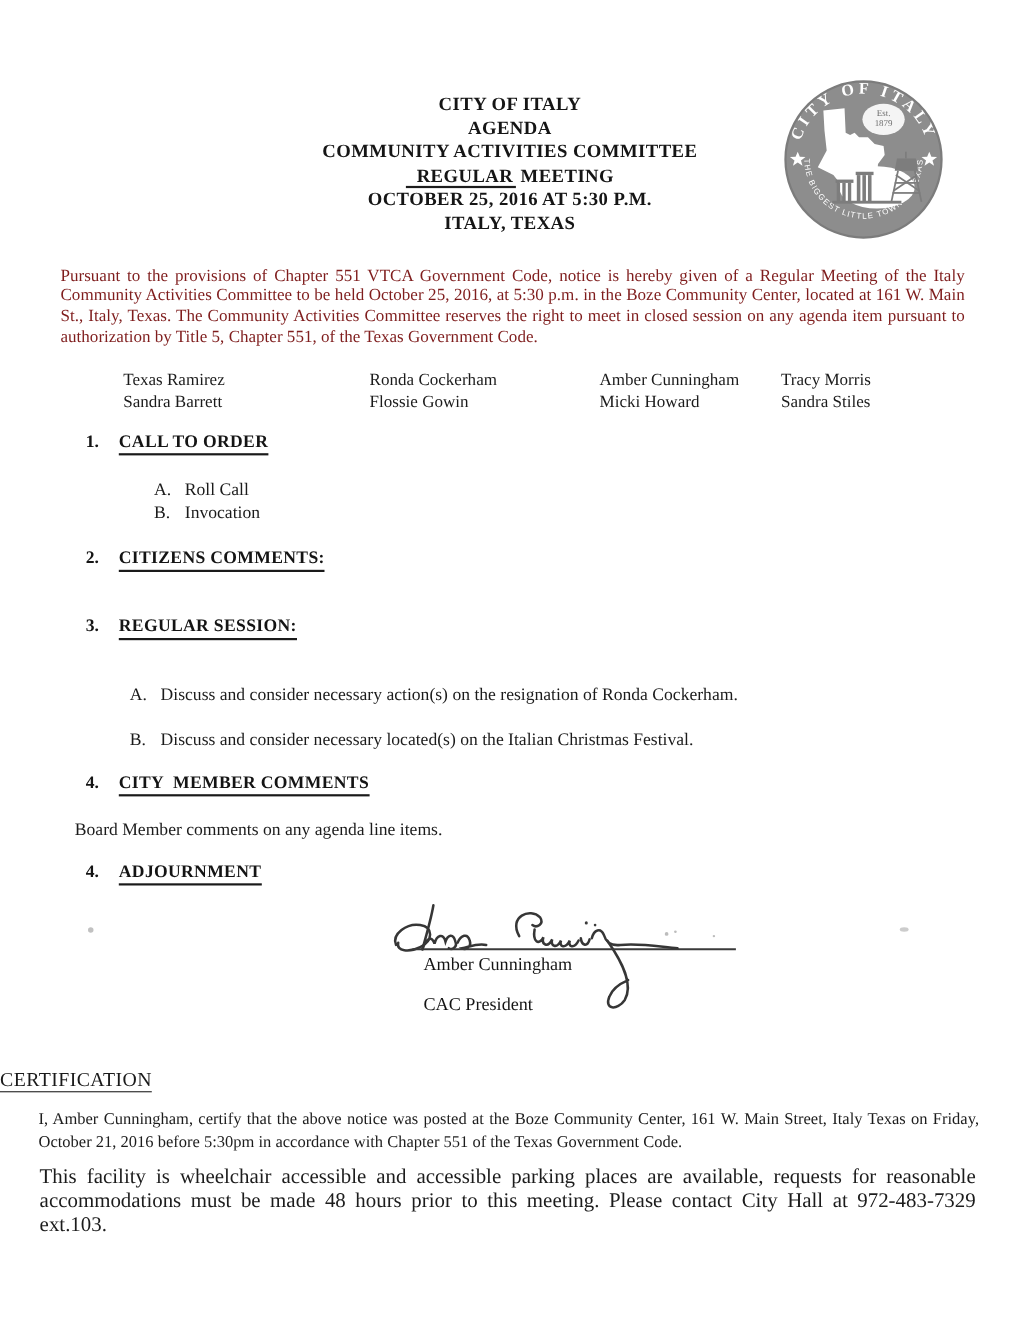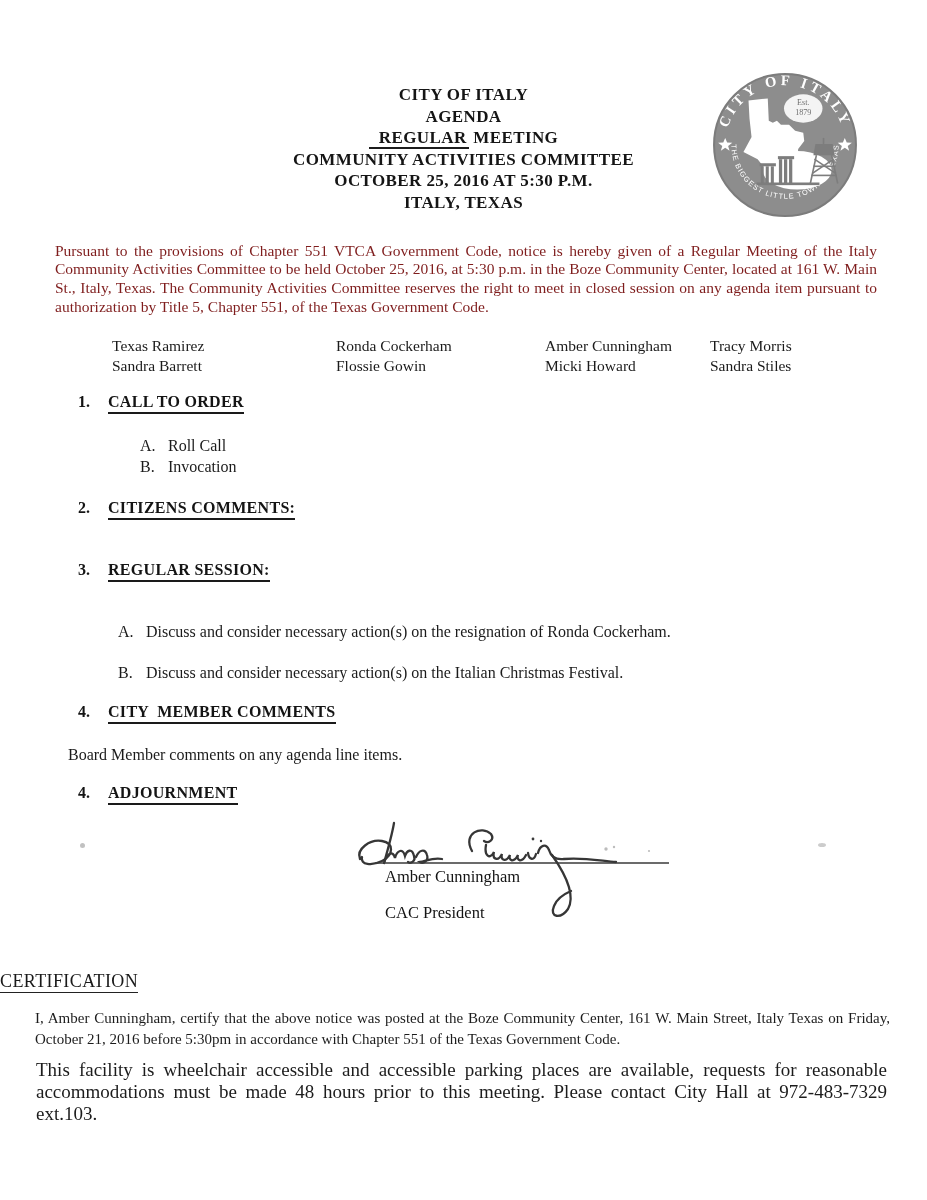--- a/index.html
+++ b/index.html
@@ -117,22 +117,22 @@
         <rect x="78" y="88" width="3.2" height="24"></rect>
         <rect x="67" y="85" width="16" height="3"></rect>
         <rect x="46" y="111" width="62" height="2.6"></rect>
       </g>
     </svg>
   </div>
 
   <div class="header-block">
     <div>CITY OF ITALY</div>
     <div>AGENDA</div>
+    <div>COMMUNITY ACTIVITIES COMMITTEE</div>
     <div><span class="u-lead">REGULAR</span><span class="ws-pre"> MEETING</span></div>
-    <div>COMMUNITY ACTIVITIES COMMITTEE</div>
     <div>OCTOBER 25, 2016 AT 5:30 P.M.</div>
     <div>ITALY, TEXAS</div>
   </div>
 
   <p class="notice">Pursuant to the provisions of Chapter 551 VTCA Government Code, notice is hereby given of a Regular Meeting of the Italy Community Activities Committee to be held October 25, 2016, at 5:30 p.m. in the Boze Community Center, located at 161 W. Main St., Italy, Texas.  The Community Activities Committee reserves the right to meet in closed session on any agenda item pursuant to authorization by Title 5, Chapter 551, of the Texas Government Code.</p>
 
   <div class="members">
     <div class="row">
       <span class="c1">Texas Ramirez</span>
       <span class="c2">Ronda Cockerham</span>
@@ -168,21 +168,21 @@
   <div class="agenda-item" style="margin-top:41px">
     <span class="num">3.</span>
     <span class="agenda-title">REGULAR SESSION:</span>
   </div>
   <div class="sub-item wide" style="margin-top:40px">
     <span class="letter">A.</span>
     <span>Discuss and consider necessary action(s) on the resignation of Ronda Cockerham.</span>
   </div>
   <div class="sub-item wide" style="margin-top:20px">
     <span class="letter">B.</span>
-    <span>Discuss and consider necessary action(s) on the Italian Christmas Festival.</span>
+    <span>Discuss and consider necessary located(s) on the Italian Christmas Festival.</span>
   </div>
 
   <div class="agenda-item" style="margin-top:20px">
     <span class="num">4.</span>
     <span class="agenda-title">CITY  MEMBER COMMENTS</span>
   </div>
   <div class="plain-line" style="margin-top:22px">Board Member comments on any agenda line items.</div>
 
   <div class="agenda-item" style="margin-top:20px">
     <span class="num">4.</span>

